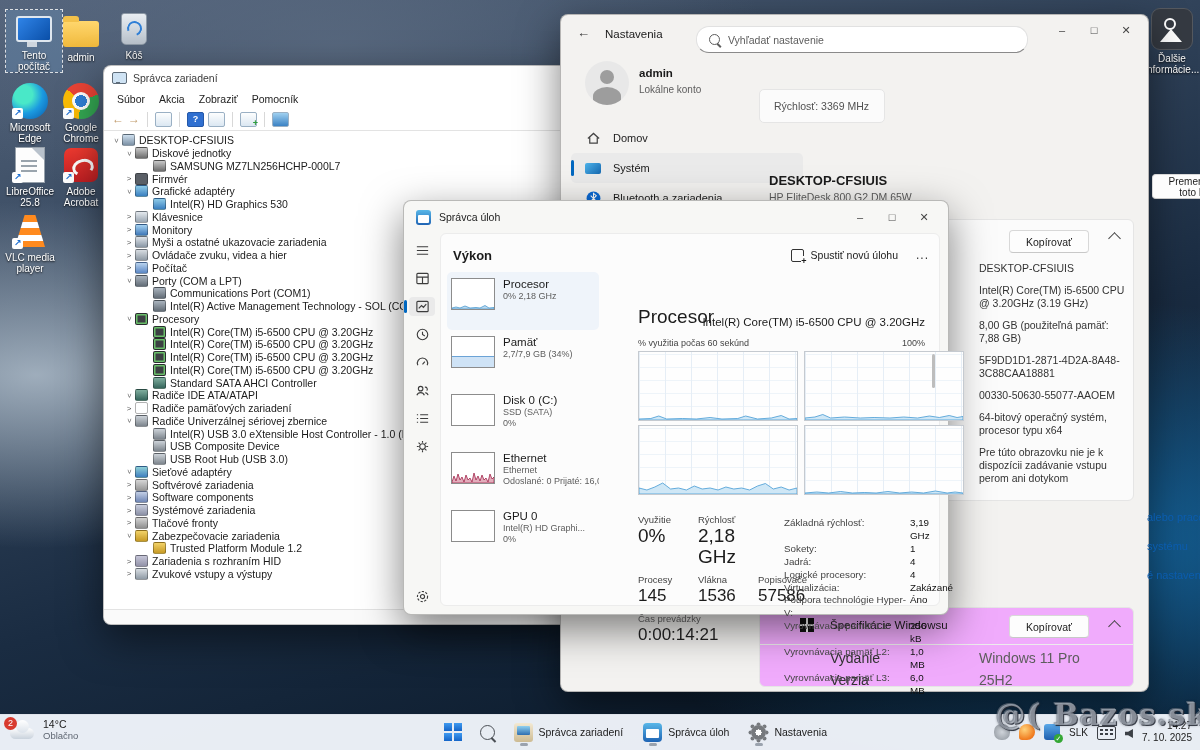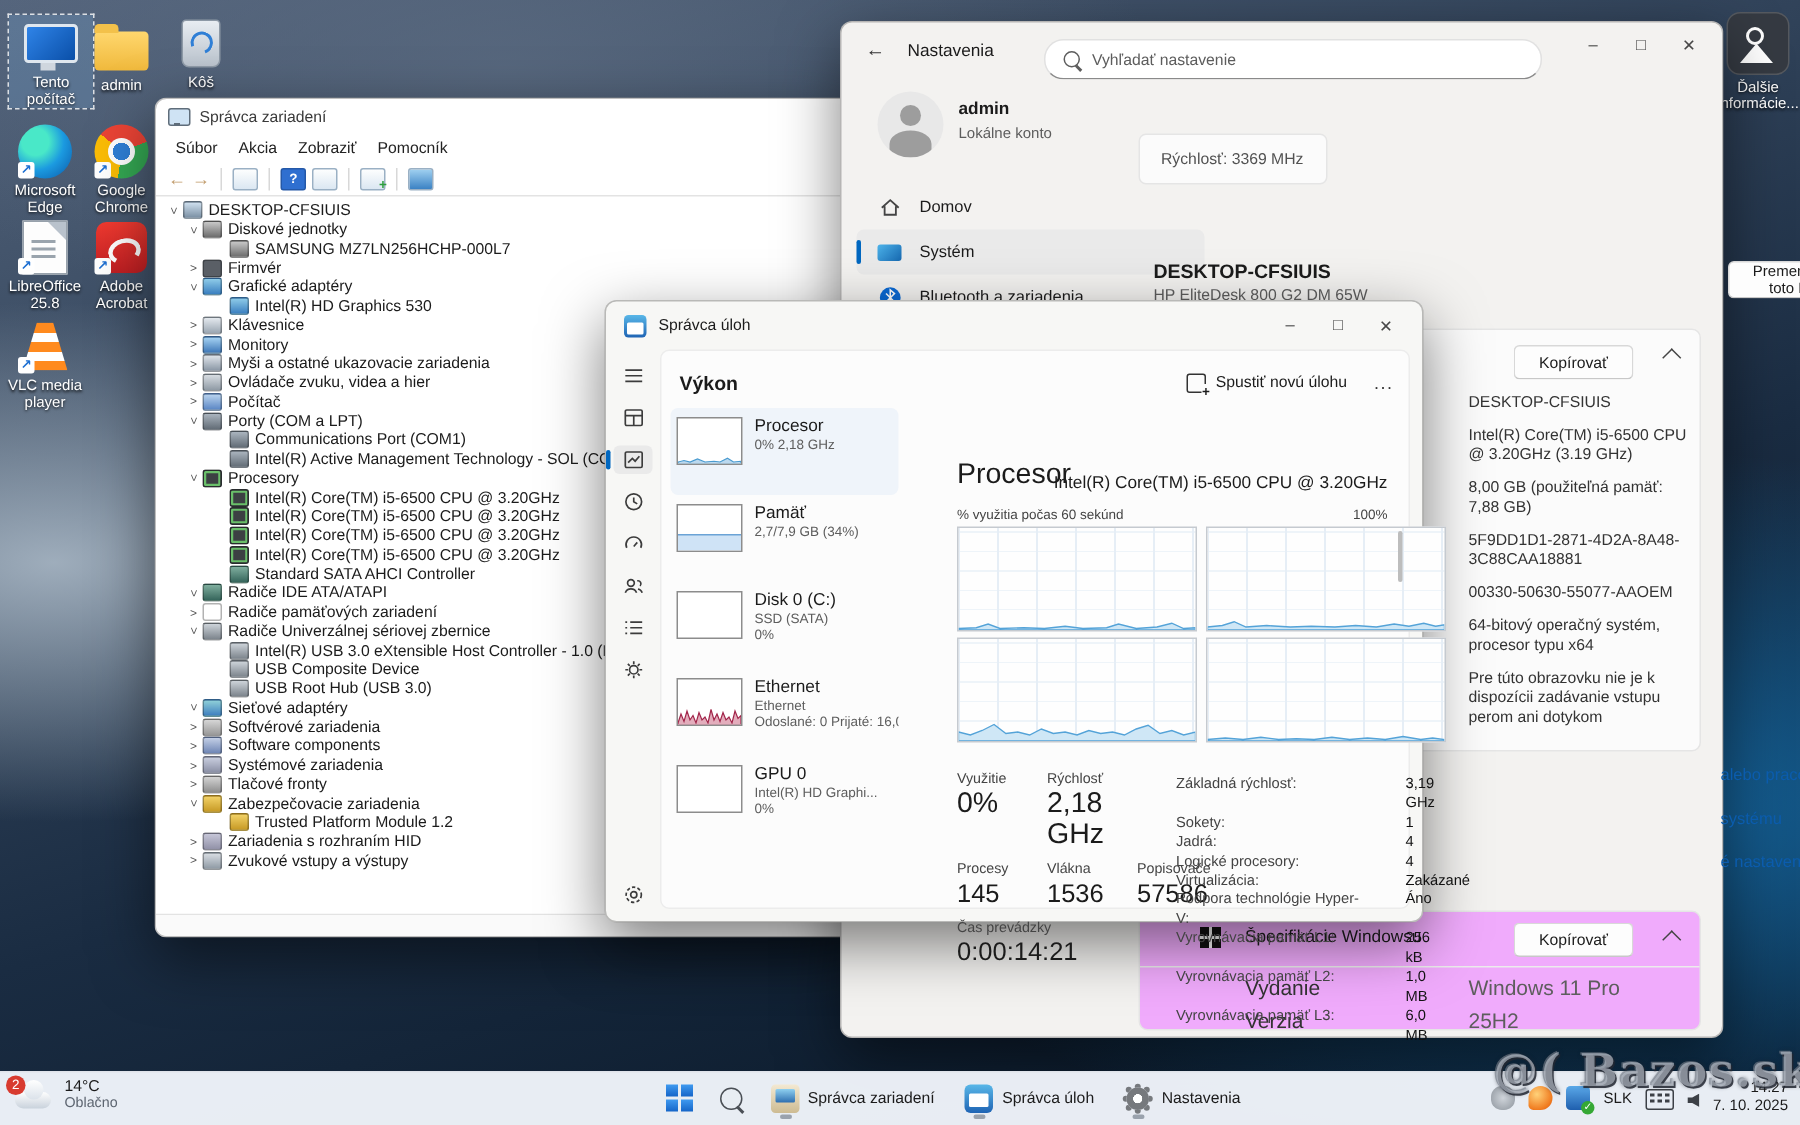--- a/index.html
+++ b/index.html
@@ -197,21 +197,21 @@
     background-image:repeating-linear-gradient(90deg,#e6eef6 0 1px,transparent 1px 26px),
                      repeating-linear-gradient(0deg,#eef4f9 0 1px,transparent 1px 13px);}
   .tm-chart svg{position:absolute;left:0;bottom:0;width:100%;}
   .tm-stats-l{position:absolute;left:197px;top:280px;width:135px;}
   .bs-row{display:flex;gap:0;margin-bottom:7px;}
   .bs{min-width:60px;}
   .bs .bl{font-size:9.5px;color:#444;}
   .bs .bv{font-size:17px;line-height:21px;}
   .bs-row.r1 .bv{font-size:19px;}
   .tm-stats-r{position:absolute;left:343px;top:283px;right:12px;}
-  .ss-row{display:flex;font-size:9.8px;line-height:12.9px;gap:27px;}
+  .ss-row{display:flex;font-size:9.8px;line-height:12.9px;}
   .ss-row .sl{width:126px;color:#444;flex:none;}
   .ss-row .sv{color:#111;}
   .tm-scroll{position:absolute;right:4px;top:120px;width:3px;height:34px;background:#bdbdbd;border-radius:2px;}
   
   .taskbar{position:absolute;left:0;right:0;bottom:0;height:35px;background:rgba(240,244,250,.97);border-top:1px solid #dfe3ea;}
   .weather{position:absolute;left:8px;top:3px;display:flex;align-items:center;gap:7px;}
   .cloud{position:relative;width:28px;height:18px;}
   .cloud::before{content:"";position:absolute;left:2px;bottom:0;width:24px;height:11px;border-radius:8px;background:linear-gradient(#fefefe,#c9d2dc);}
   .cloud::after{content:"";position:absolute;left:8px;bottom:6px;width:13px;height:13px;border-radius:50%;background:linear-gradient(#fff,#dbe2ea);}
   .wbadge{position:absolute;left:-4px;top:-4px;width:13px;height:13px;border-radius:50%;background:#d83b2f;color:#fff;

